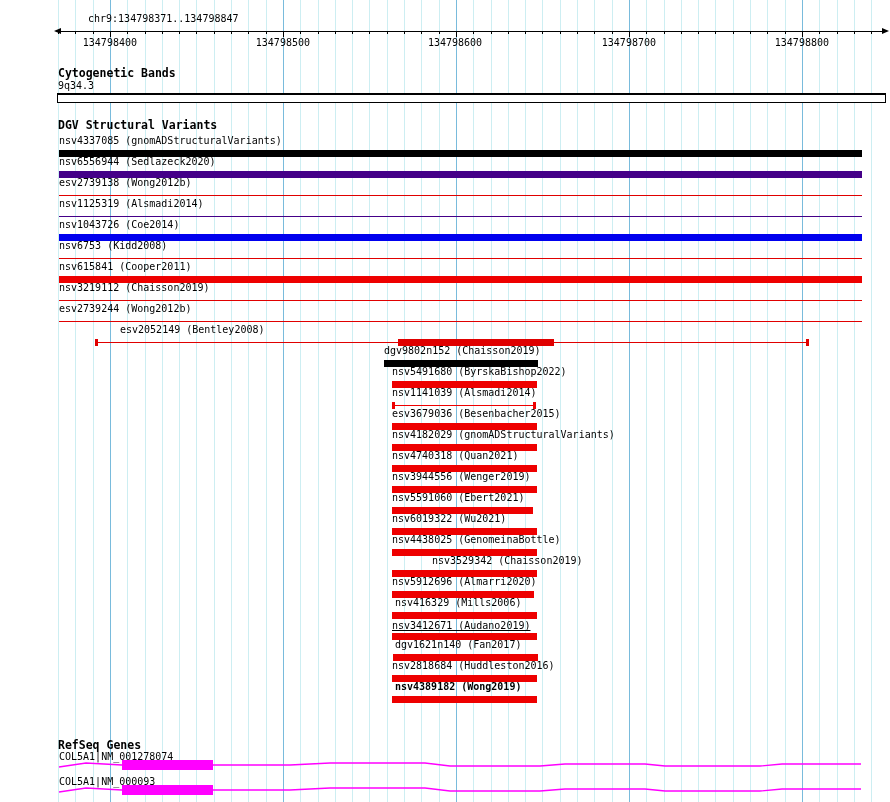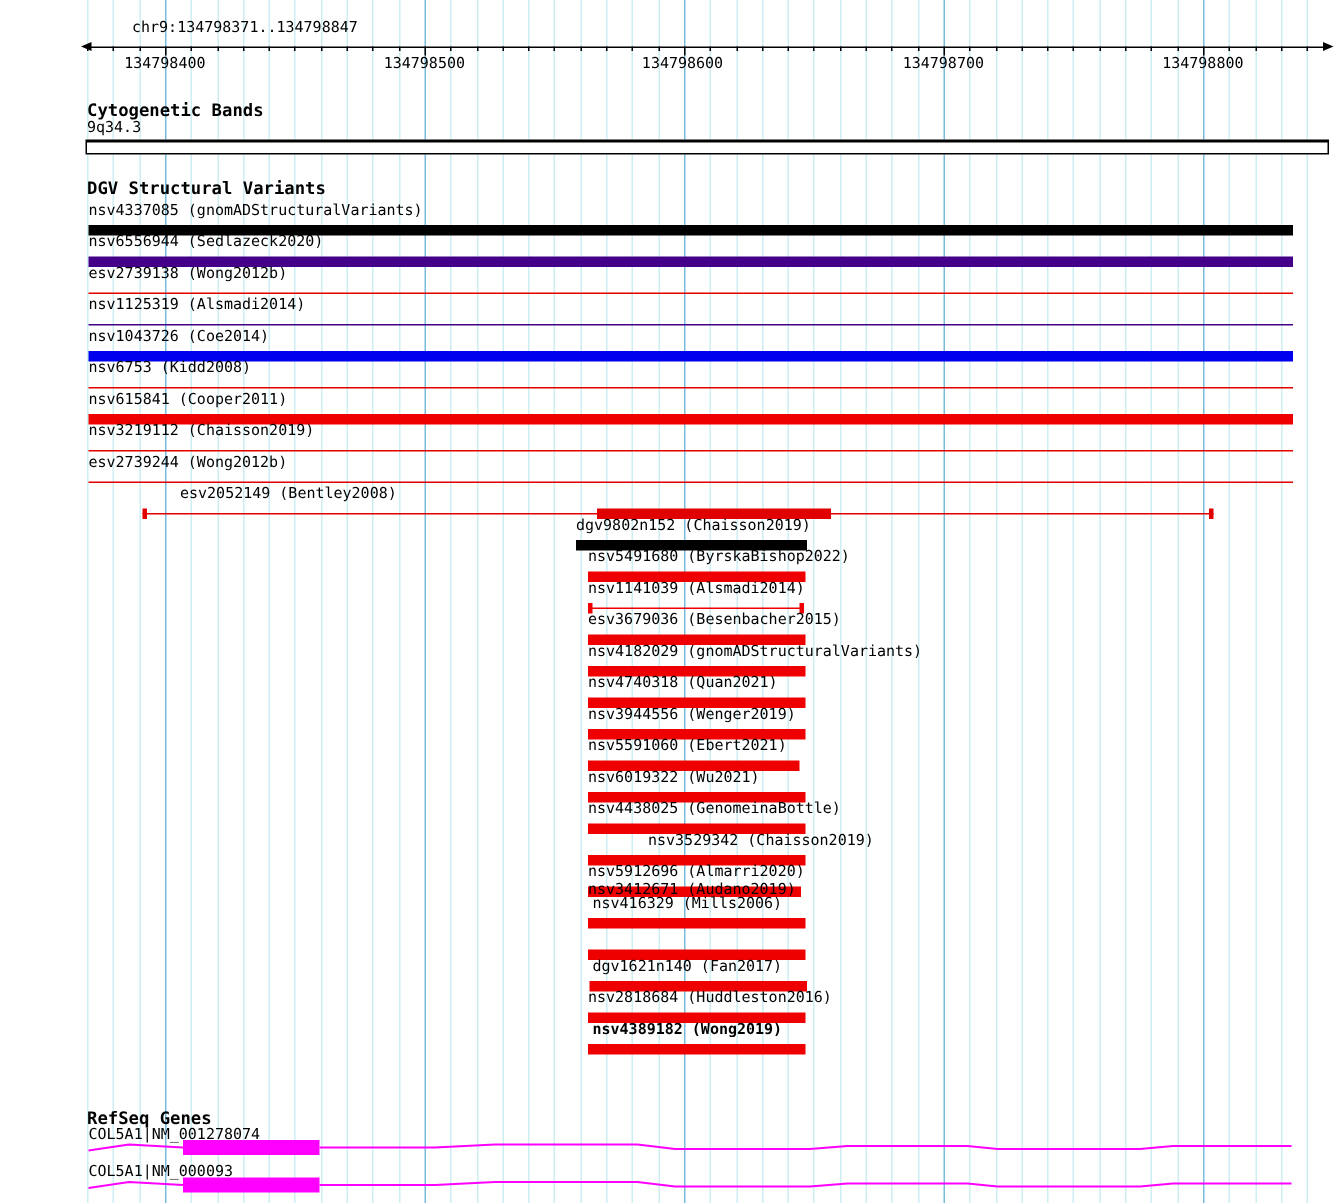--- a/index.html
+++ b/index.html
@@ -195,21 +195,21 @@
         <div class="lbl" style="left: 392px; top: 513px;">nsv6019322 (Wu2021)</div>
         <div class="bar" style="left: 392px; top: 528px; width: 145px; background: rgb(238, 0, 0);"></div>
         <div class="lbl" style="left: 392px; top: 534px;">nsv4438025 (GenomeinaBottle)</div>
         <div class="bar" style="left: 392px; top: 549px; width: 145px; background: rgb(238, 0, 0);"></div>
         <div class="lbl" style="left: 392px; top: 555px; margin-left: 40px;">nsv3529342 (Chaisson2019)</div>
         <div class="bar" style="left: 392px; top: 570px; width: 145px; background: rgb(238, 0, 0);"></div>
         <div class="lbl" style="left: 392px; top: 576px;">nsv5912696 (Almarri2020)</div>
         <div class="bar" style="left: 392px; top: 591px; width: 142px; background: rgb(238, 0, 0);"></div>
         <div class="lbl" style="left: 395px; top: 597px;">nsv416329 (Mills2006)</div>
         <div class="bar" style="left: 392px; top: 612px; width: 145px; background: rgb(238, 0, 0);"></div>
-        <div class="lbl" style="left: 392px; top: 588px;">nsv3412671 (Audano2019)</div>
+        <div class="lbl" style="left: 392px; top: 620px; text-decoration: underline;">nsv3412671 (Audano2019)</div>
         <div class="bar" style="left: 392px; top: 633px; width: 145px; background: rgb(238, 0, 0);"></div>
         <div class="lbl" style="left: 395px; top: 639px;">dgv1621n140 (Fan2017)</div>
         <div class="bar" style="left: 393px; top: 654px; width: 145px; background: rgb(238, 0, 0);"></div>
         <div class="lbl" style="left: 392px; top: 660px;">nsv2818684 (Huddleston2016)</div>
         <div class="bar" style="left: 392px; top: 675px; width: 145px; background: rgb(238, 0, 0);"></div>
         <div class="lbl" style="left: 395px; top: 681px; font-weight: bold;">nsv4389182 (Wong2019)</div>
         <div class="bar" style="left: 392px; top: 696px; width: 145px; background: rgb(238, 0, 0);"></div>
       </div>
   </div>
 

